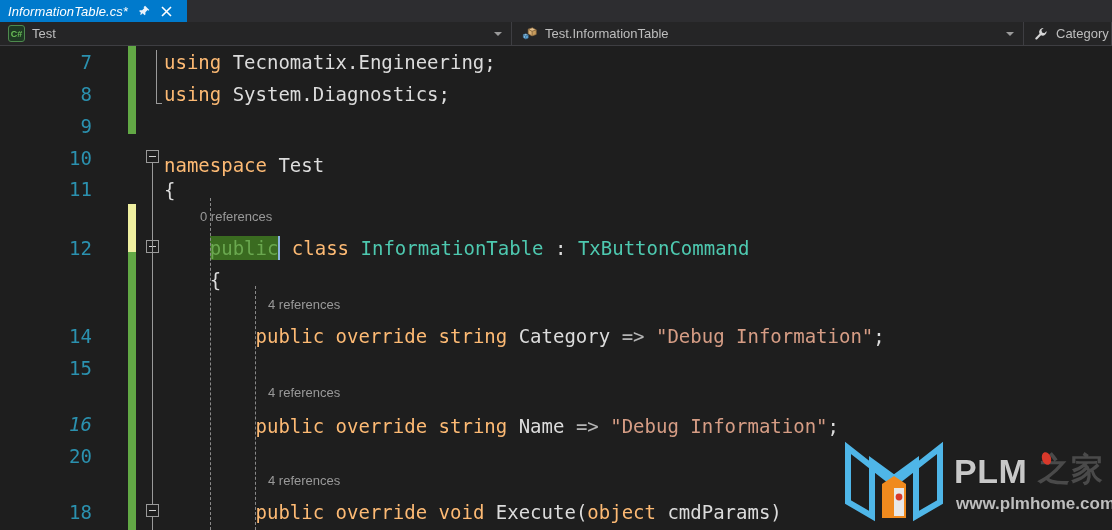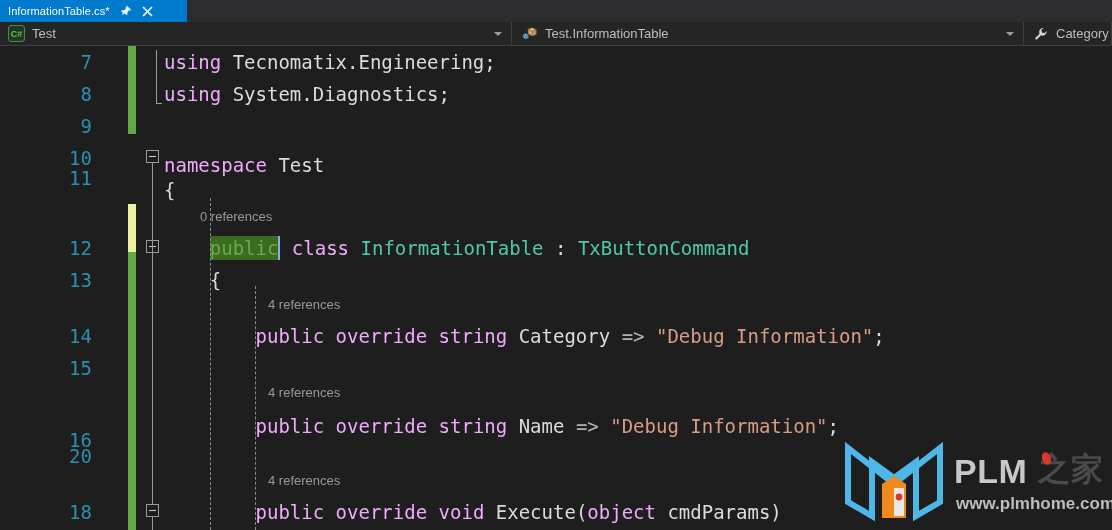--- a/index.html
+++ b/index.html
@@ -29,23 +29,24 @@
     left: 0; top: 0;
     height: 22px;
     display: flex;
     align-items: center;
     background: #007ACC;
     padding: 0 4px 0 8px;
     box-sizing: border-box;
   }
   .tab-title {
     color: #FFFFFF;
-    font-size: 11px;
+    font-size: 13px;
     letter-spacing: 0.1px;
     white-space: nowrap;
+    font-style: italic;
   }
   .tab-pin, .tab-close {
     color: #EAF3FB;
     font-size: 12px;
     line-height: 1;
     margin-left: 9px;
     display: inline-flex;
     align-items: center;
     justify-content: center;
     width: 14px; height: 16px;
@@ -177,21 +178,21 @@
     left: 164px;
     height: 22px;
     line-height: 22px;
     white-space: pre;
     font-family: "Liberation Sans", sans-serif;
     font-size: 13px;
     color: #999999;
   }
 
   
-  .kw   { color: #f0abfc; }   
+  .kw   { color: #fdba74; }   
   .typ  { color: #4EC9B0; }   
   .str  { color: #D69D85; }   
   .pln  { color: #DCDCDC; }   
   .op   { color: #B4B4B4; }   
 
   
   .sel {
     background: #3A6B20;
     color: #6AA84F;
     border-right: 2px solid #8DB3E2;
@@ -335,26 +336,25 @@
 
   </div>
 
   <div id="editor">
 
     <div id="gutter-num">
         <div class="lnum" style="top: 0px;">7</div>
         <div class="lnum" style="top: 32px;">8</div>
         <div class="lnum" style="top: 64px;">9</div>
         <div class="lnum" style="top: 96px;">10</div>
-        <div class="lnum" style="top: 116px;">11</div>
+        <div class="lnum" style="top: 127px;">11</div>
         <div class="lnum" style="top: 186px;">12</div>
-        <div class="lnum" style="top: 218px;">13</div>
         <div class="lnum" style="top: 274px;">14</div>
         <div class="lnum" style="top: 306px;">15</div>
-        <div class="lnum" style="top: 378px;">16</div>
+        <div class="lnum" style="top: 362px; font-style: italic;">16</div>
         <div class="lnum" style="top: 394px;">20</div>
         <div class="lnum" style="top: 450px;">18</div>
         <div class="lnum" style="top: 482px;">19</div>
       </div>
 
     <div id="gutter-change">
         <div class="change-seg" style="top: 0px; height: 88px; background: rgb(98, 168, 69);"></div>
         <div class="change-seg" style="top: 158px; height: 48px; background: rgb(239, 239, 160);"></div>
         <div class="change-seg" style="top: 206px; height: 278px; background: rgb(98, 168, 69);"></div>
       </div>

